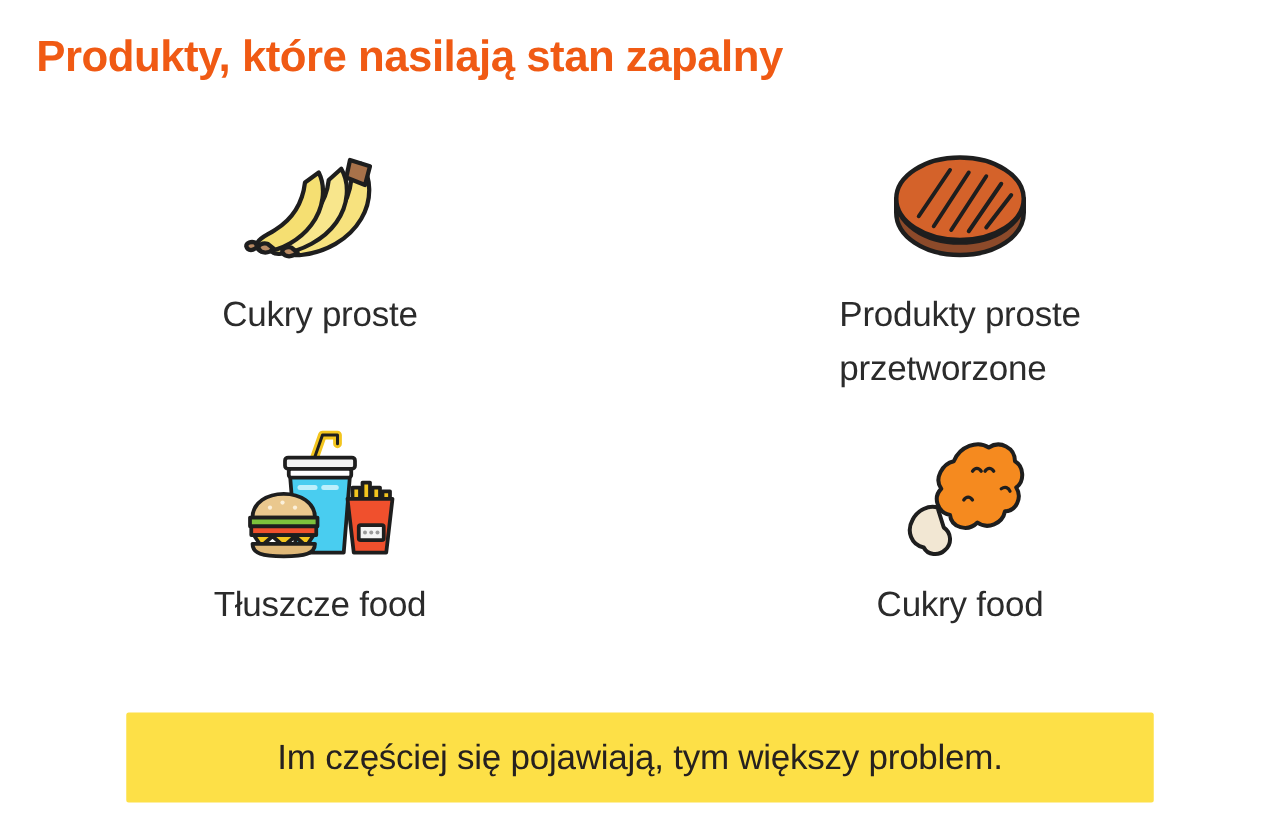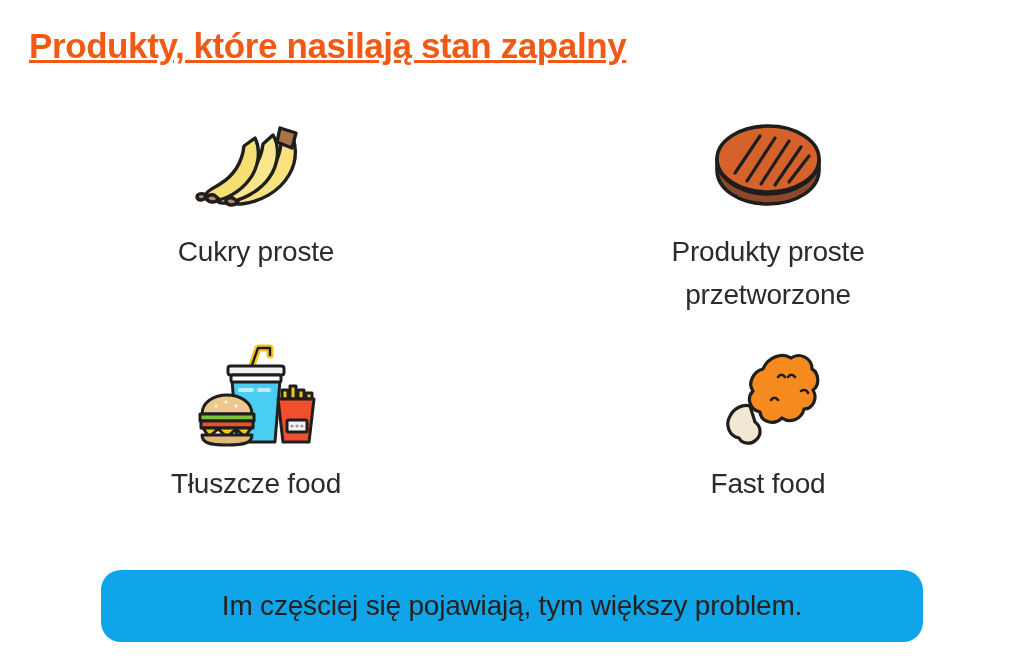--- a/index.html
+++ b/index.html
@@ -31,21 +31,20 @@
 
   .poster-title {
     position: absolute;
     left: 29px;
     top: 26px;
     font-size: 35px;
     font-weight: 700;
     letter-spacing: -0.4px;
     color: #F05A14;
     white-space: nowrap;
-    text-decoration: underline;
   }
 
   .brand-logo {
     position: absolute;
     right: 22px;
     top: 12px;
     width: 190px;
     text-align: center;
   }
 
@@ -102,37 +101,37 @@
     justify-content: center;
   }
 
   .icon-box svg { display: block; overflow: visible; }
 
   .cell-label {
     margin-top: 16px;
     font-size: 28px;
     font-weight: 400;
     color: #2b2b2b;
-    text-align: center;
+    text-align: left;
     line-height: 43px;
     letter-spacing: -0.2px;
     max-width: 400px;
   }
 
   .cell-label span { display: block; }
 
   
   .footer-banner {
     position: absolute;
     left: 101px;
     top: 570px;
     width: 822px;
     height: 72px;
-    background: #0ea5e9;
-    border-radius: 20px;
+    background: #fde047;
+    border-radius: 2px;
     display: flex;
     align-items: center;
     justify-content: center;
   }
 
   .footer-text {
     font-size: 28px;
     font-weight: 400;
     color: #26211f;
     letter-spacing: -0.2px;
@@ -254,21 +253,21 @@
             <g fill="none" stroke="#1E1E1E" stroke-width="2.6">
               <path d="M62 31 C64 28 67 28 69 31"></path>
               <path d="M72 31 C74 28 77 28 79 31"></path>
               <path d="M55 54 C57 51 60 51 62 54"></path>
               <path d="M85 45 C88 43 91 44 92 47"></path>
             </g>
           </g>
         </svg>
       </div>
       <div class="cell-label">
-        <span>Fast food</span>
+        <span>Cukry food</span>
       </div>
     </div>
 
   </div>
 
   <div class="footer-banner">
     <div class="footer-text">Im częściej się pojawiają, tym większy problem.</div>
   </div>
 
 </div>

